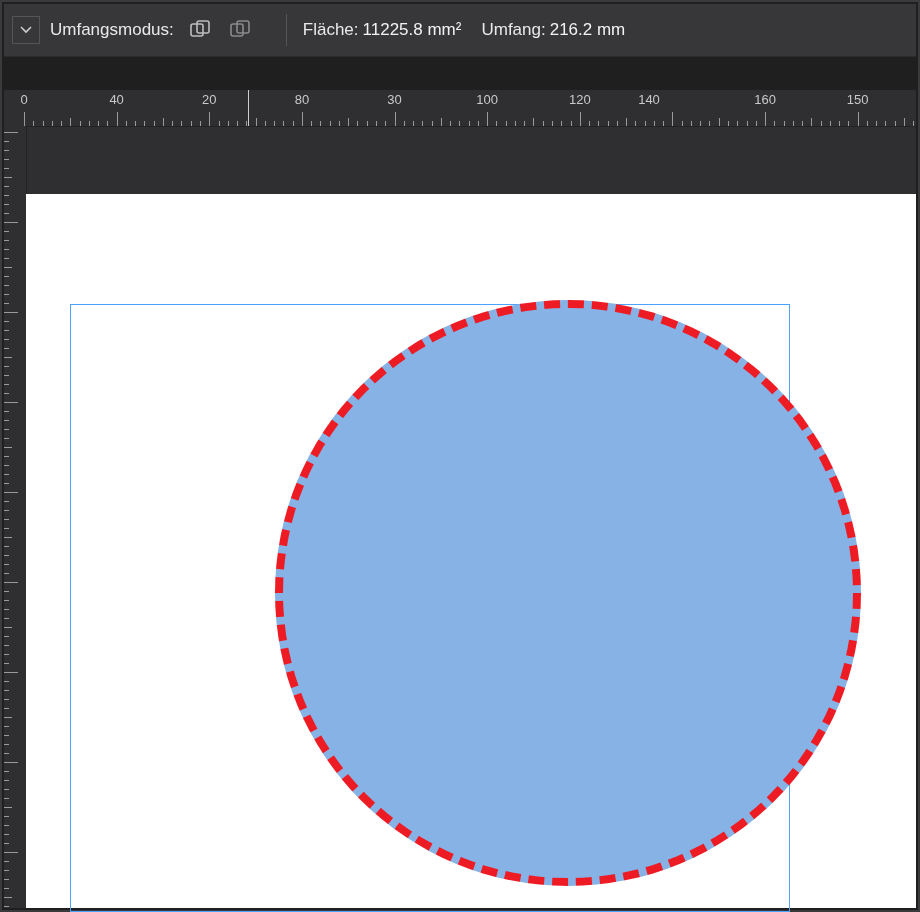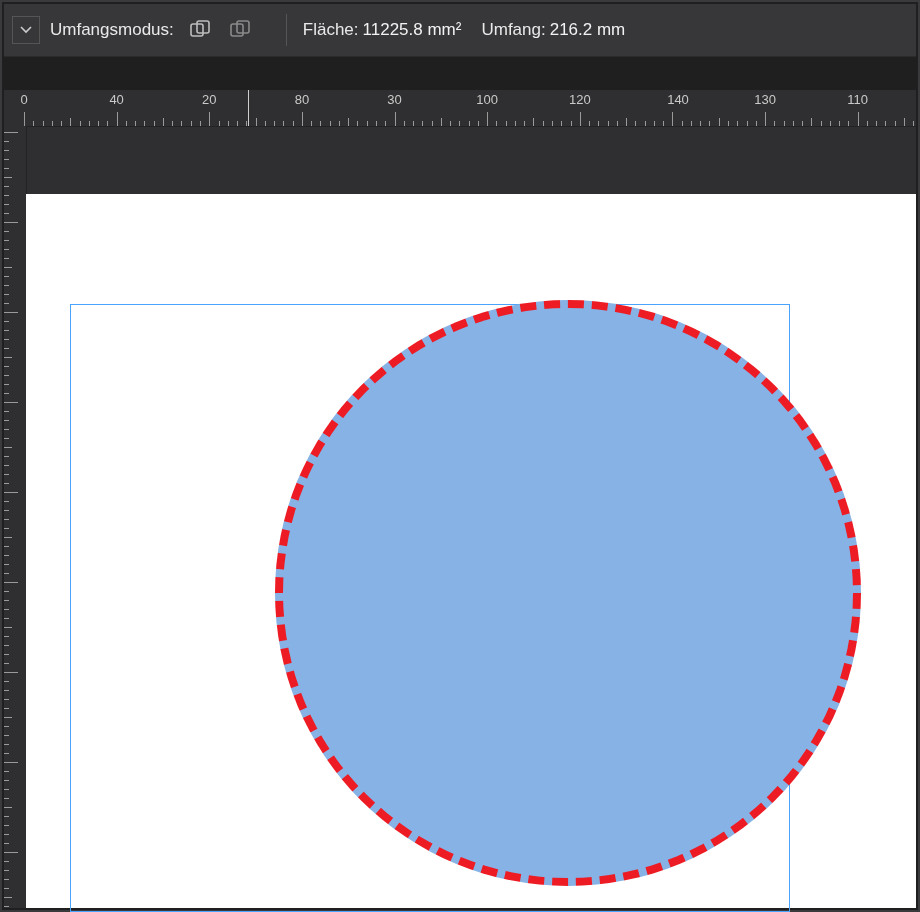--- a/index.html
+++ b/index.html
@@ -93,23 +93,23 @@
 
   <div class="rulerH">
     <div class="nums" id="rhnums">
         <span style="left: 20px;">0</span>
         <span style="left: 112.632px;">40</span>
         <span style="left: 205.263px;">20</span>
         <span style="left: 297.895px;">80</span>
         <span style="left: 390.526px;">30</span>
         <span style="left: 483.158px;">100</span>
         <span style="left: 575.789px;">120</span>
-        <span style="left: 674px;">140</span>
-        <span style="left: 761.053px;">130</span>
-        <span style="left: 853.684px;">110</span>
+        <span style="left: 645px;">140</span>
+        <span style="left: 761.053px;">160</span>
+        <span style="left: 853.684px;">150</span>
       </div>
     <div class="ticks" id="rhticks">
         <div class="tick big" style="left: 20px;"></div>
         <div class="tick small" style="left: 29.2632px;"></div>
         <div class="tick small" style="left: 38.5263px;"></div>
         <div class="tick small" style="left: 47.7895px;"></div>
         <div class="tick small" style="left: 57.0526px;"></div>
         <div class="tick mid" style="left: 66.3158px;"></div>
         <div class="tick small" style="left: 75.5789px;"></div>
         <div class="tick small" style="left: 84.8421px;"></div>

